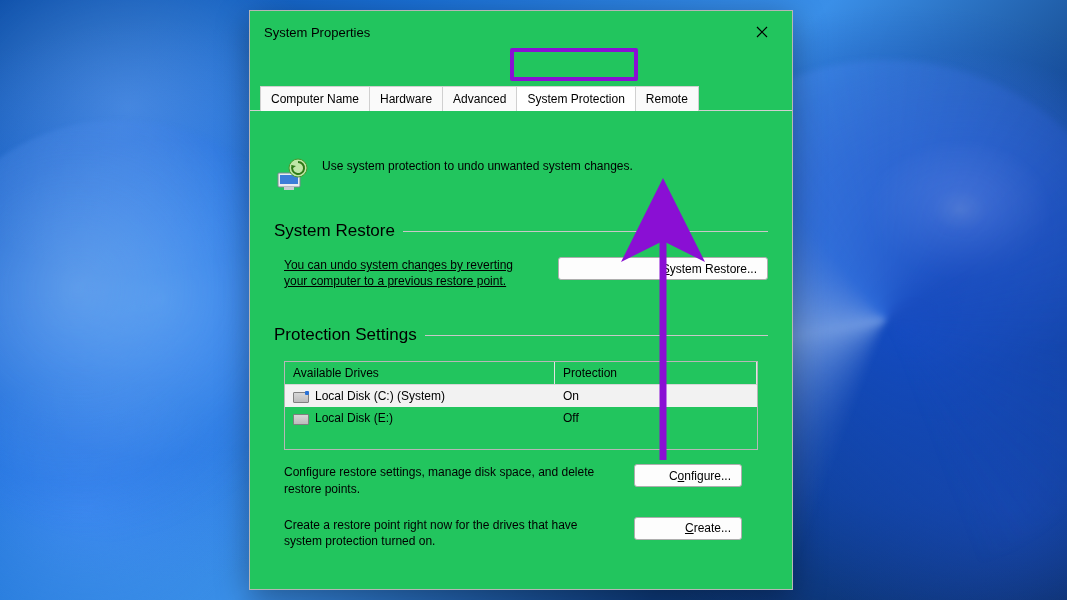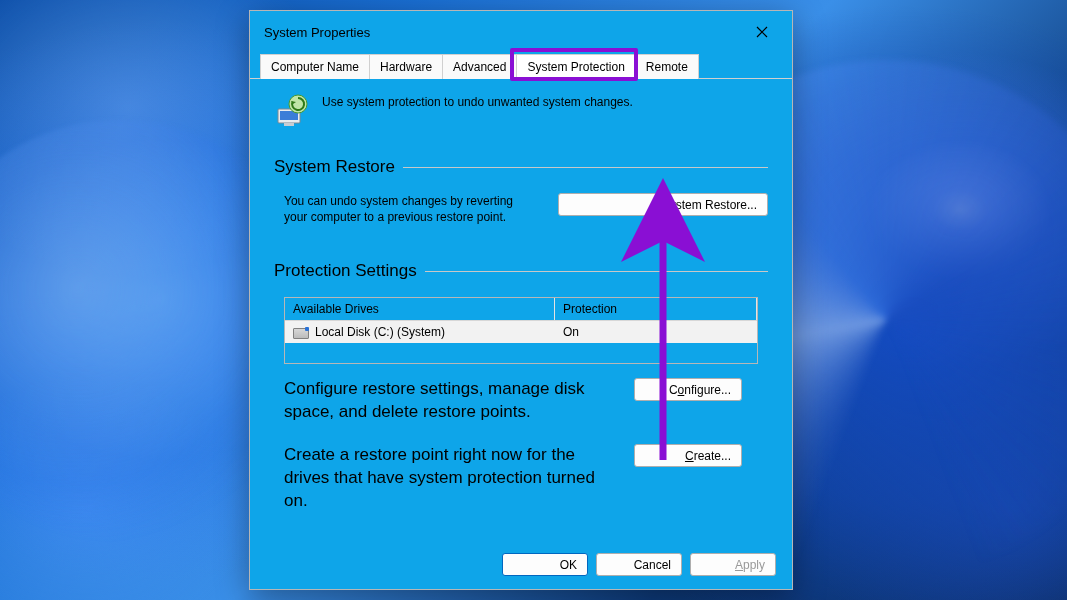--- a/index.html
+++ b/index.html
@@ -32,24 +32,24 @@
     }
     .bg::after { width:420px; height:420px; left:-90px; top:120px;
       background: radial-gradient(circle at 40% 40%, rgba(180,210,255,0.35), rgba(60,120,220,0.18) 55%, transparent 72%);
       filter: blur(2px);
     }
 
     .dialog {
       position: absolute;
       left: 249px; top: 10px;
       width: 544px; height: 580px;
-      background: #0ea5e9;
+      background: #22c55e;
       border: 1px solid #b6b6b6;
       box-shadow: 0 8px 30px rgba(0,0,0,0.35);
-      display: flex; flex-direction: column;
+      display: flex; flex-direction: column; gap: 32px;
     }
     .titlebar {
       display: flex; align-items: center; justify-content: space-between;
       padding: 8px 10px 8px 14px;
       font-size: 13px;
     }
     .titlebar .close {
       width: 40px; height: 26px;
       display:flex; align-items:center; justify-content:center;
       font-size: 14px; font-family: inherit;
@@ -96,21 +96,21 @@
       margin-bottom: 28px;
     }
     .intro-icon { width:36px; height:36px; flex: 0 0 36px; position: relative; }
     .intro-text { padding-top: 2px; font-size: 12px; }
 
     .group-label { font-size: 17px; color:#000; }
     .group-header { display:flex; align-items:center; gap:8px; margin-bottom:16px;}
     .group-header .line { flex:1; height:1px; background:#c8c8c8; }
 
     .restore-row { display:flex; gap:20px; align-items:flex-start; margin-bottom:36px; margin-left:10px; }
-    .restore-text { flex:1; font-size:12px; line-height:1.35; max-width:265px;}
+    .restore-text { flex:1; font-size:12px; line-height:1.35; max-width:265px;text-decoration:underline;}
     .btn {
       min-width: 108px; height: 23px;
       background: #fdfdfd;
       border: 1px solid #aeaeae;
       font-family: inherit; font-size:12px;
       cursor: pointer;
       padding: 0 10px;
       border-radius: 3px;
       text-align: right;
     }
@@ -129,21 +129,21 @@
     .drive-table .col1 { flex: 0 0 270px; padding:4px 8px; }
     .drive-table .col2 { flex:1; padding:4px 8px; }
     .drive-table .hdr .col1, .drive-table .hdr .col2 { border-right:1px solid #e3e3e3; }
     .drive-table .row { align-items:center; }
     .drive-table .row.selected { background:#f2f2f2; }
     .drive-icon { display:inline-block; width:16px; height:11px; margin-right:6px; vertical-align:middle;
       background: linear-gradient(#d7d7d7,#bcbcbc); border:1px solid #808080; border-radius:1px; position:relative;}
     .drive-icon.sys::after { content:""; position:absolute; width:4px; height:4px; background:#2a72d6; right:-1px; top:-2px; border-radius:1px; }
 
     .setting-row { display:flex; gap:20px; align-items:flex-start; margin:0 10px 20px 10px; }
-    .setting-row .txt { flex:1; max-width:330px; font-size:17px; line-height:1.35;}
+    .setting-row .txt { flex:1; max-width:330px; font-size:12px; line-height:1.35;}
     .setting-row .btn { min-width:108px; }
 
     .footer {
       display:flex; justify-content:flex-end; gap:8px;
       padding: 10px 16px 14px 16px;
       border-top: 0;
     }
     .footer .btn { min-width: 86px; }
     .footer .btn.ok { border:1px solid #0067c0; }
 
@@ -214,20 +214,24 @@
 
     <div class="drive-table">
       <div class="hdr">
         <div class="col1">Available Drives</div>
         <div class="col2">Protection</div>
       </div>
       <div class="row selected">
         <div class="col1"><span class="drive-icon sys"></span><span>Local Disk (C:) (System)</span></div>
         <div class="col2">On</div>
       </div>
+      <div class="row">
+        <div class="col1"><span class="drive-icon"></span><span>Local Disk (E:)</span></div>
+        <div class="col2">Off</div>
+      </div>
       <div class="row" style="height:20px;">
           <div class="col1"></div>
           <div class="col2"></div>
         </div>
     </div>
 
     <div class="setting-row">
       <div class="txt">Configure restore settings, manage disk space, and delete restore points.</div>
       <button class="btn">
         C<span class="mnemonic">o</span>nfigure...

